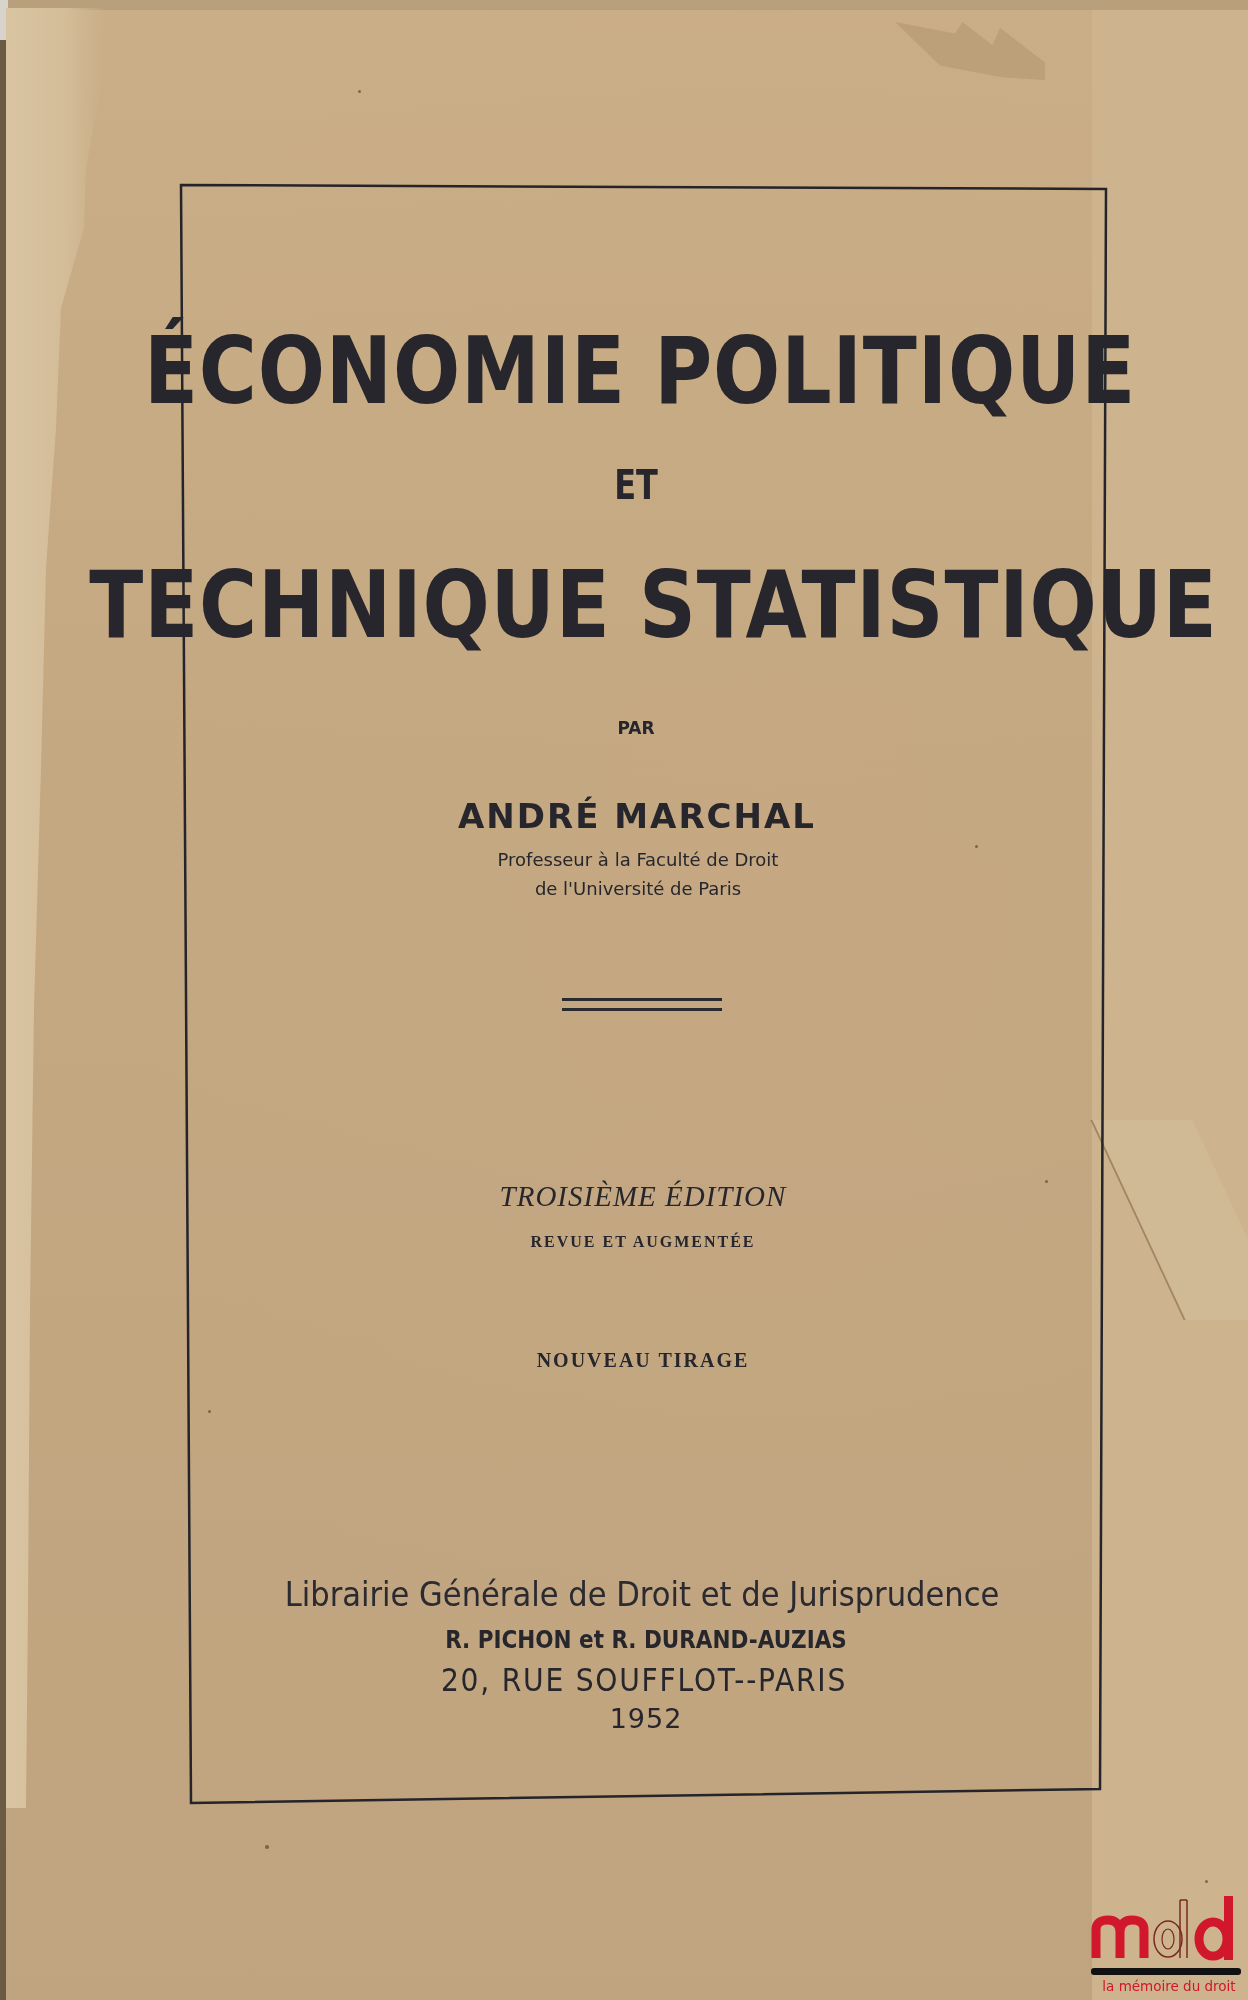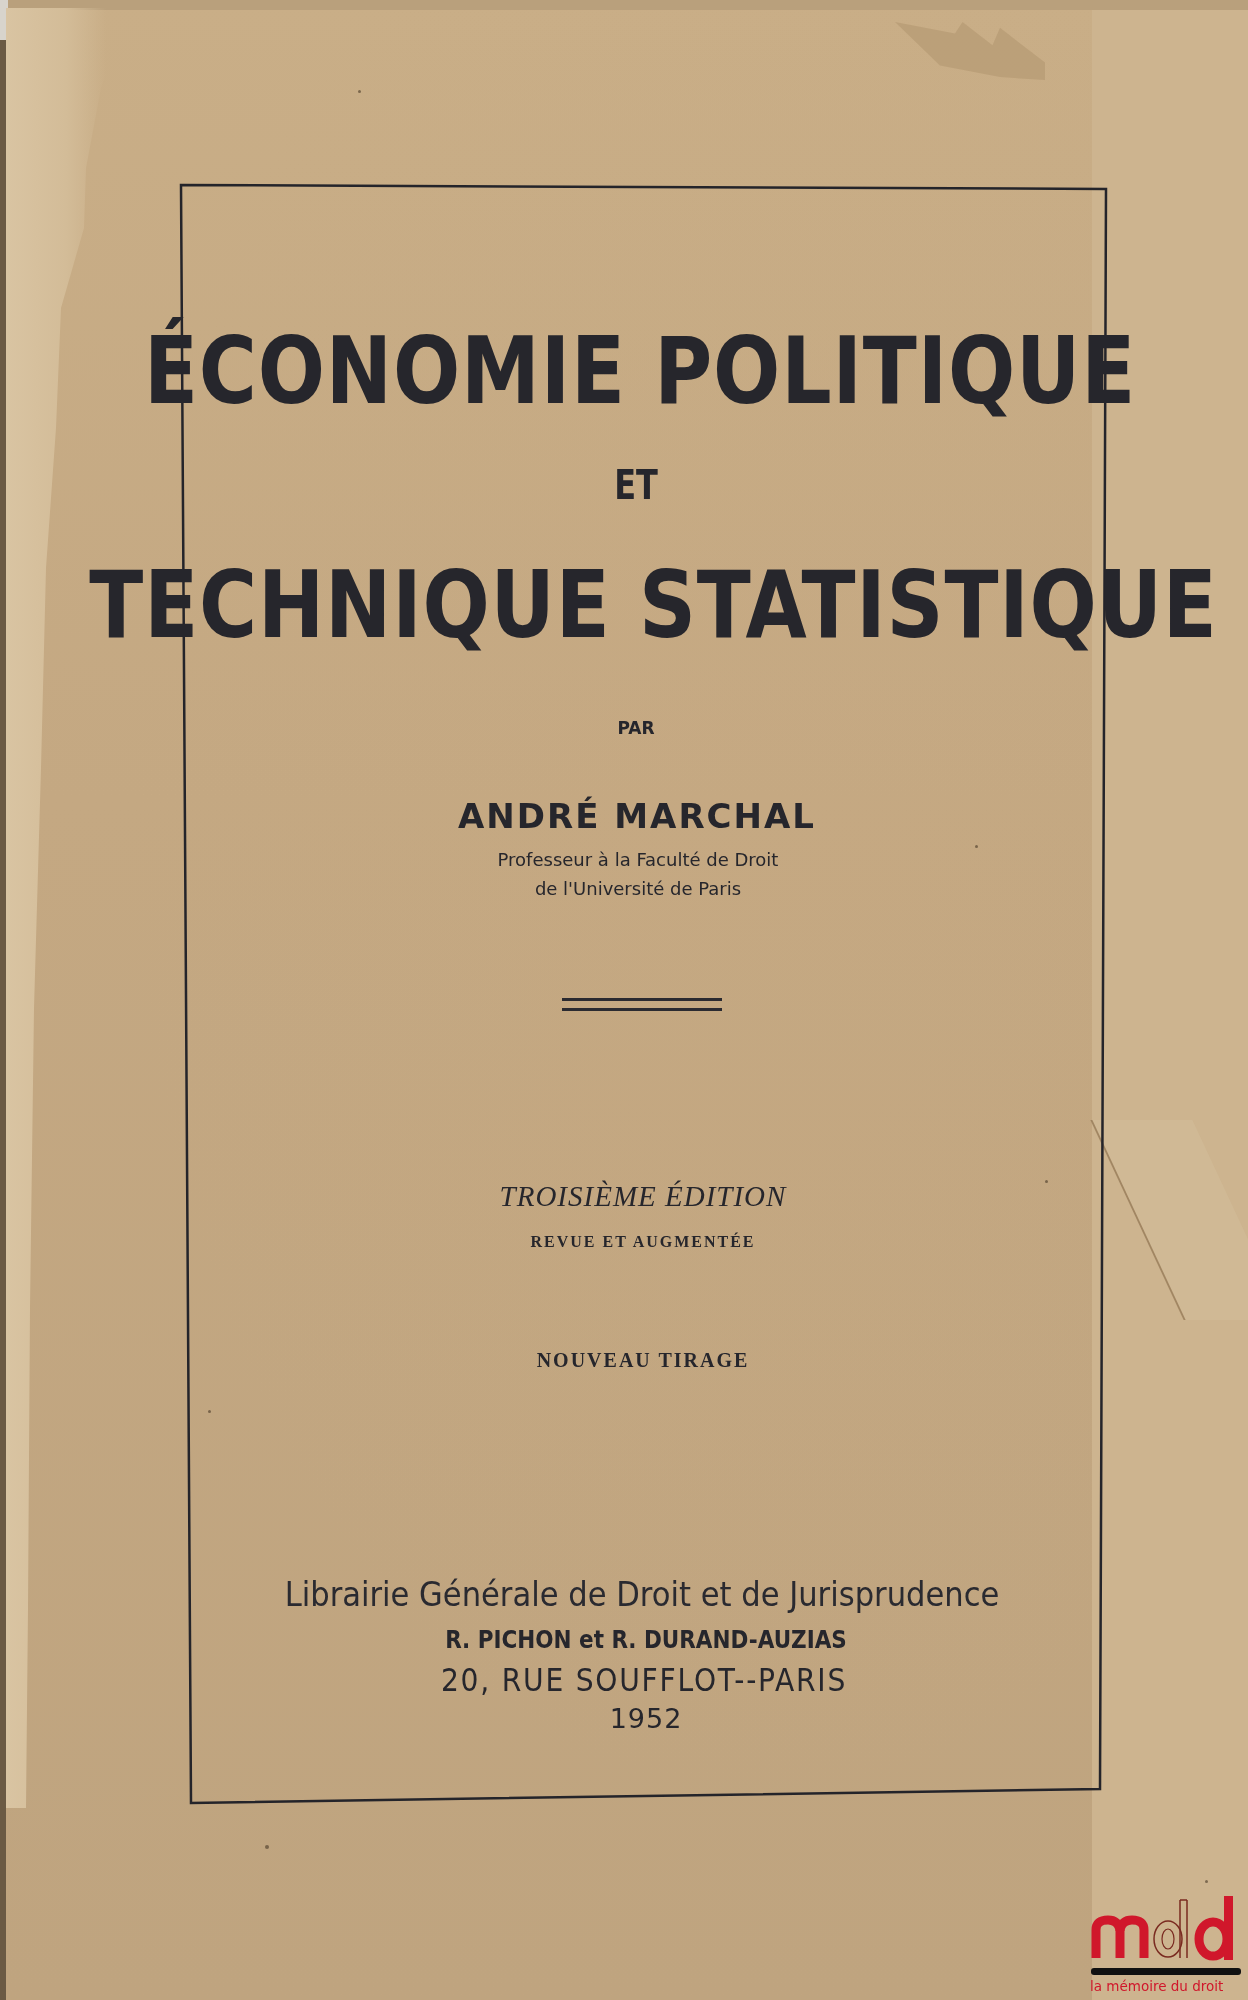--- a/index.html
+++ b/index.html
@@ -97,21 +97,21 @@
       transform: scaleX(0.88); transform-origin: 644px 0; left: 0; width: 1288px;
     }
     .pub4 {
       top: 1703px; font-family: "DejaVu Sans", sans-serif; font-size: 27px; letter-spacing: 1px;
       left: 0; width: 1292px;
     }
     .logo {
       position: absolute; left: 1088px; top: 1888px; width: 160px; height: 112px;
     }
     .logo-caption {
-      position: absolute; left: 1090px; top: 1978px; width: 158px; 
+      position: absolute; left: 1090px; top: 1978px; width: 158px; text-align: center;
       font-family: "DejaVu Sans", sans-serif; font-size: 13.5px; color: #d0172b; white-space: nowrap;
     }
     .speck { position: absolute; border-radius: 50%; background: rgba(60,45,30,0.55); }
   </style>
 </head>
 <body>
 
 <div class="page">
   <div class="left-dark"></div>
   <div class="corner-grey"></div>

